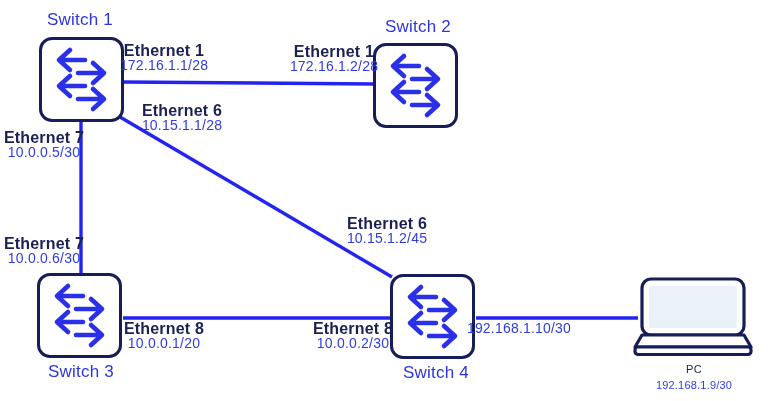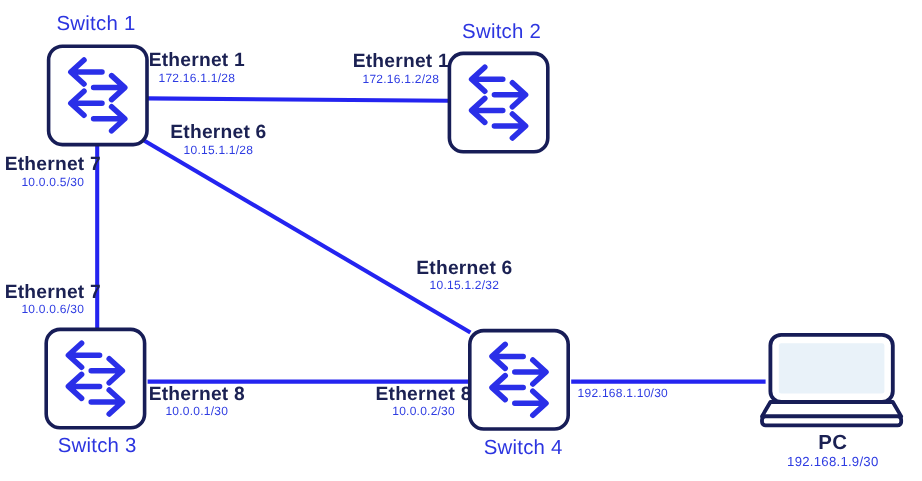--- a/index.html
+++ b/index.html
@@ -38,29 +38,29 @@
   .node-title{
     position:absolute;transform:translateX(-50%);
     font-size:17px;line-height:20px;font-weight:500;
     color:var(--title-text);white-space:nowrap;letter-spacing:0.2px;
   }
   .if-label{
     position:absolute;transform:translateX(-50%);
     text-align:center;white-space:nowrap;line-height:15px;
   }
   .if-name{font-size:16px;font-weight:600;color:var(--label-text);letter-spacing:0.2px;}
-  .if-ip{font-size:10px;font-weight:500;color:var(--ip-text);letter-spacing:0.2px;}
+  .if-ip{font-size:14px;font-weight:500;color:var(--ip-text);letter-spacing:0.2px;}
   .laptop{position:absolute;left:633px;top:277px;width:120px;height:80px;}
   .laptop .chassis{fill:#ffffff;stroke:var(--node-border);stroke-width:3.2;stroke-linejoin:round;}
   .laptop .screen{fill:var(--screen-fill);stroke:none;}
   .pc-label{
     position:absolute;left:694px;top:361px;transform:translateX(-50%);
     text-align:center;white-space:nowrap;line-height:16px;
   }
-  .pc-name{font-size:17px;font-weight:700;color:var(--label-text);letter-spacing:0.3px;}
+  .pc-name{font-size:11px;font-weight:400;color:var(--label-text);letter-spacing:0.3px;}
   .pc-ip{font-size:11px;font-weight:500;color:var(--ip-text);letter-spacing:0.2px;}
 </style>
 </head>
 <body>
 
 <div class="canvas">
 
   <svg class="links" viewBox="0 0 768 401" aria-hidden="true">
     <line x1="123" y1="82" x2="374" y2="84"></line>
     <line x1="81" y1="120" x2="81" y2="274"></line>
@@ -137,25 +137,25 @@
   <div class="if-label" style="left:44px;top:130px">
     <div class="if-name">Ethernet 7</div>
     <div class="if-ip">10.0.0.5/30</div>
   </div>
   <div class="if-label" style="left:44px;top:236px">
     <div class="if-name">Ethernet 7</div>
     <div class="if-ip">10.0.0.6/30</div>
   </div>
   <div class="if-label" style="left:387px;top:216px">
     <div class="if-name">Ethernet 6</div>
-    <div class="if-ip">10.15.1.2/32</div>
+    <div class="if-ip">10.15.1.2/45</div>
   </div>
   <div class="if-label" style="left:164px;top:321px">
     <div class="if-name">Ethernet 8</div>
-    <div class="if-ip">10.0.0.1/30</div>
+    <div class="if-ip">10.0.0.1/20</div>
   </div>
   <div class="if-label" style="left:353px;top:321px">
     <div class="if-name">Ethernet 8</div>
     <div class="if-ip">10.0.0.2/30</div>
   </div>
   <div class="if-label" style="left:519px;top:321px">
     <div class="if-ip">192.168.1.10/30</div>
   </div>
 
 </div>

